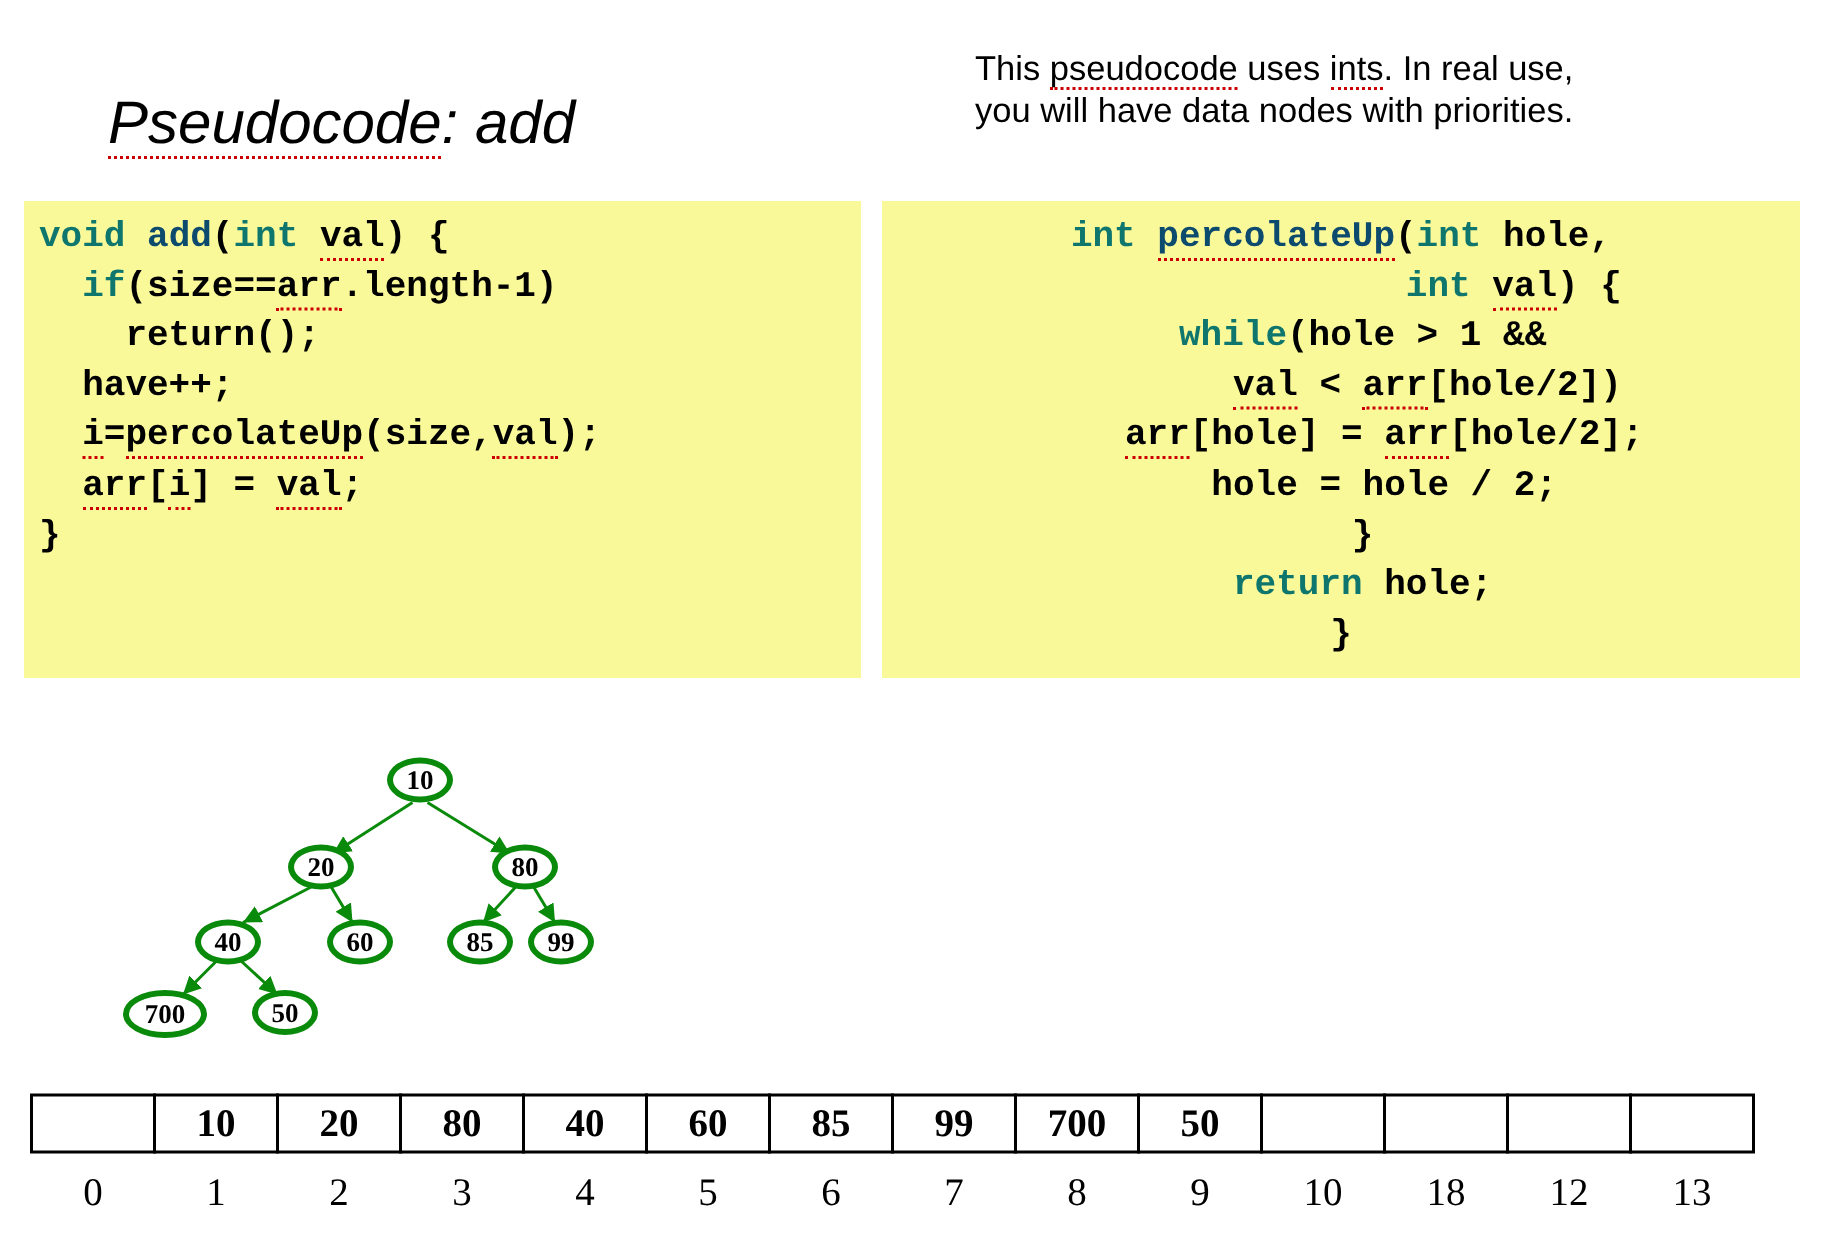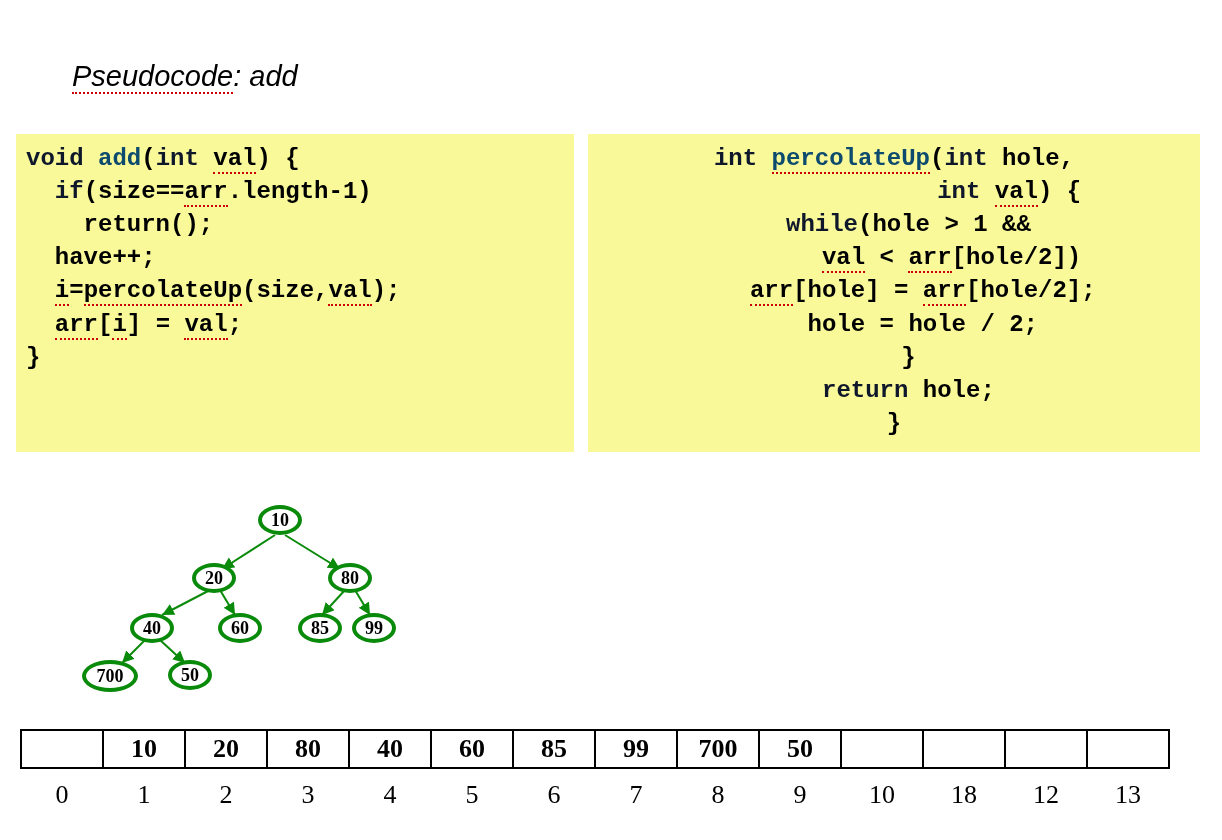--- a/index.html
+++ b/index.html
@@ -13,21 +13,21 @@
   }
   .slide {
     position: relative;
     width: 1222px;
     height: 840px;
   }
   .title {
     position: absolute;
     left: 72px;
     top: 60px;
-    font-size: 29px;
+    font-size: 40px;
     font-style: italic;
     font-family: Arial, Helvetica, sans-serif;
     color: #000;
   }
   .title .underline {
     border-bottom: 2px dotted #c00;
     padding-bottom: 0px;
   }
   .note {
     position: absolute;
@@ -58,21 +58,21 @@
     width: 558px;
     height: 318px;
   }
   .codebox.right {
     left: 588px;
     top: 134px;
     width: 612px;
     height: 318px;
     text-align: center;
   }
-  .kw-type  { color: #0f172a; }  
+  .kw-type  { color: #0f766e; }  
   .kw-green { color: #0c4a6e; }  
   .u-red {
     border-bottom: 2px dotted #c00;
   }
   .tree-area {
     position: absolute;
     left: 60px;
     top: 495px;
     width: 400px;
     height: 220px;
@@ -127,20 +127,24 @@
 </style>
 </head>
 <body>
 
 <div class="slide">
 
   <div class="title">
     <span class="underline">Pseudocode</span><span>: add</span>
   </div>
 
+  <div class="note">
+    <span>This </span><span class="u">pseudocode</span><span> uses </span><span class="u">ints</span><span>.  In real use,</span><br>
+    <span>you will have data nodes with priorities.</span>
+  </div>
 
   <div class="codebox left"><span class="kw-type">void</span><span> </span><span class="kw-green">add</span><span>(</span><span class="kw-type">int</span><span> </span><span class="u-red">val</span><span>) {</span>
 <span>  </span><span class="kw-type">if</span><span>(size==</span><span class="u-red">arr</span><span>.length-1)</span>
 <span>    return();</span>
 <span>  have++;</span>
 <span>  </span><span class="u-red">i</span><span>=</span><span class="u-red">percolateUp</span><span>(size,</span><span class="u-red">val</span><span>);</span>
 <span>  </span><span class="u-red">arr</span><span>[</span><span class="u-red">i</span><span>] = </span><span class="u-red">val</span><span>;</span>
 <span>}</span></div>
 
   <div class="codebox right"><span class="kw-type">int</span><span> </span><span class="kw-green u-red">percolateUp</span><span>(</span><span class="kw-type">int</span><span> hole,</span>

